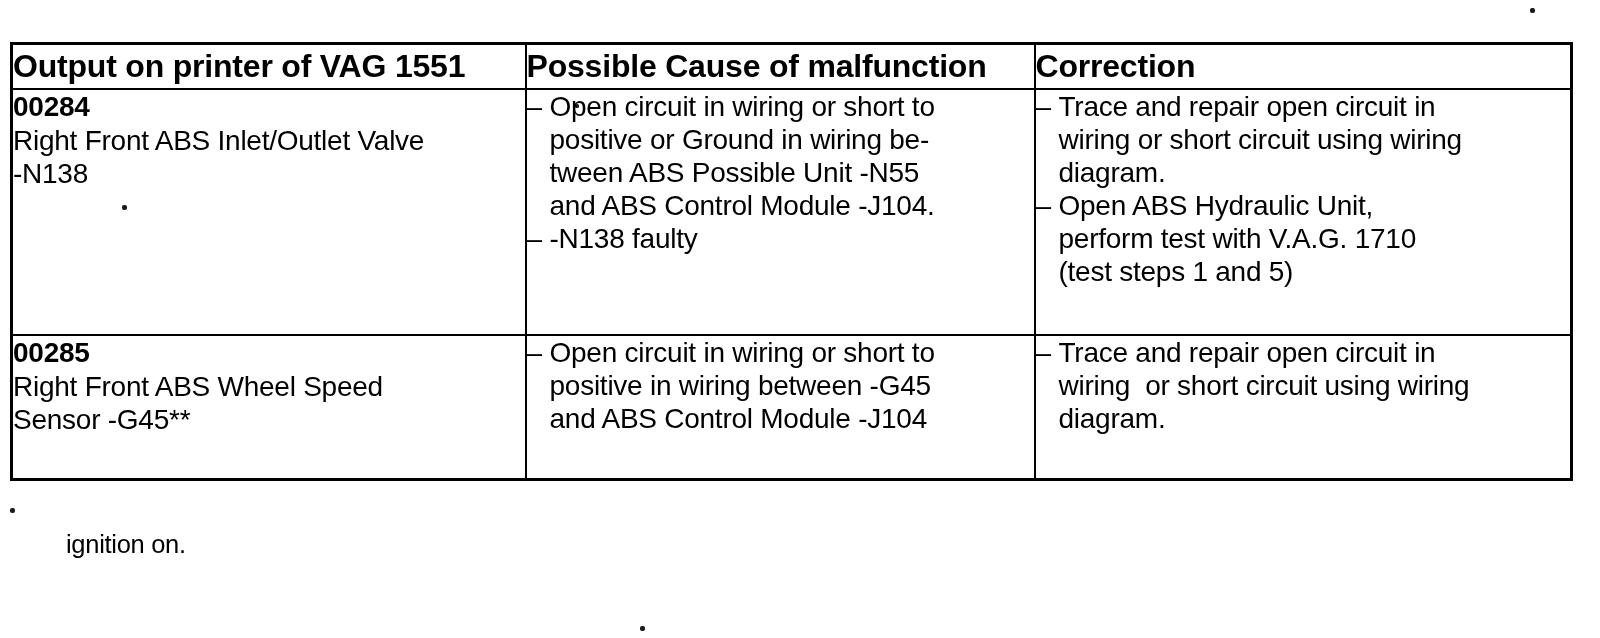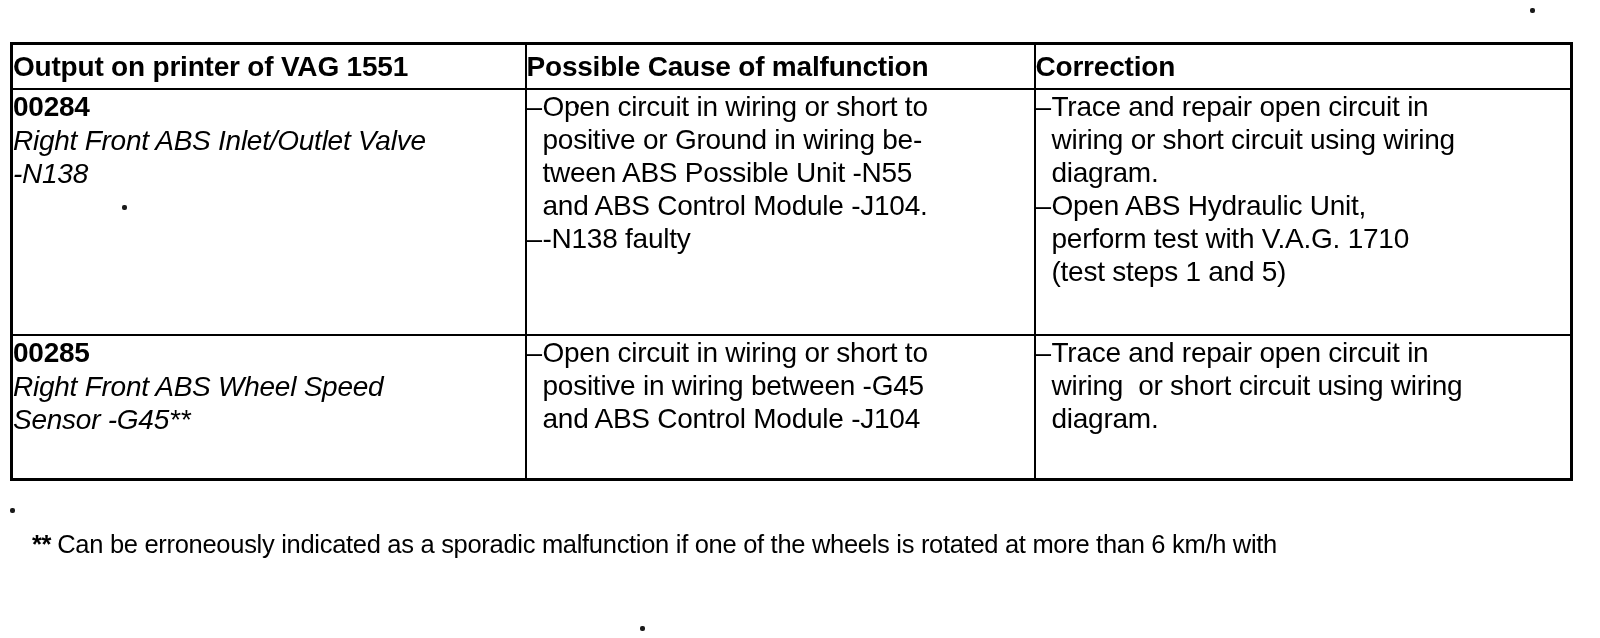--- a/index.html
+++ b/index.html
@@ -43,21 +43,21 @@
     vertical-align: top;
     padding: 0;
     text-align: left;
   }
 
   
   .hdr-cell {
     height: 43px;
     padding: 0 0 0 14px;
     font-weight: bold;
-    font-size: 28px;
+    font-size: 32px;
     line-height: 43px;
     letter-spacing: -0.2px;
     white-space: nowrap;
     margin-top: 37px;
   }
 
   
   .body-cell {
     padding: 10px 8px 14px 14px;
     font-size: 28px;
@@ -65,31 +65,31 @@
     letter-spacing: -0.25px;
   }
   .row1 .body-cell { height: 244px; }
   .row2 .body-cell { height: 142px; margin-left: 20px; }
 
   .code {
     font-weight: bold;
     display: block;
     margin-bottom: 1px;
   }
-  .desc-line { display: block; white-space: pre; font-style: italic; }
+  .desc-line { display: block; white-space: pre; }
 
   
   ul.dash {
     list-style: none;
     margin: 0;
     padding: 0;
   }
   ul.dash > li {
     position: relative;
-    padding-left: 16px;
+    padding-left: 23px;
     margin: 0 0 0 0;
   }
   ul.dash > li::before {
     content: "\2013";
     position: absolute;
     left: 0;
     top: 0;
   }
   ul.dash > li .ln { display: block; white-space: pre; }
 
@@ -210,14 +210,14 @@
             <span class="ln">diagram.</span>
           </li>
         </ul>
       </td>
     </tr>
 
   </tbody>
 </table>
 
 <div id="footnote">
-  <span class="fn-l1"><span class="fn-marker">**</span><span>Can be erroneously indicated as a sporadic malfunction if one of the wheels is rotated at more than 6 km/h with</span></span>
+  <span class="fn-l2">ignition on.</span>
 </div>
 
 </body></html>

